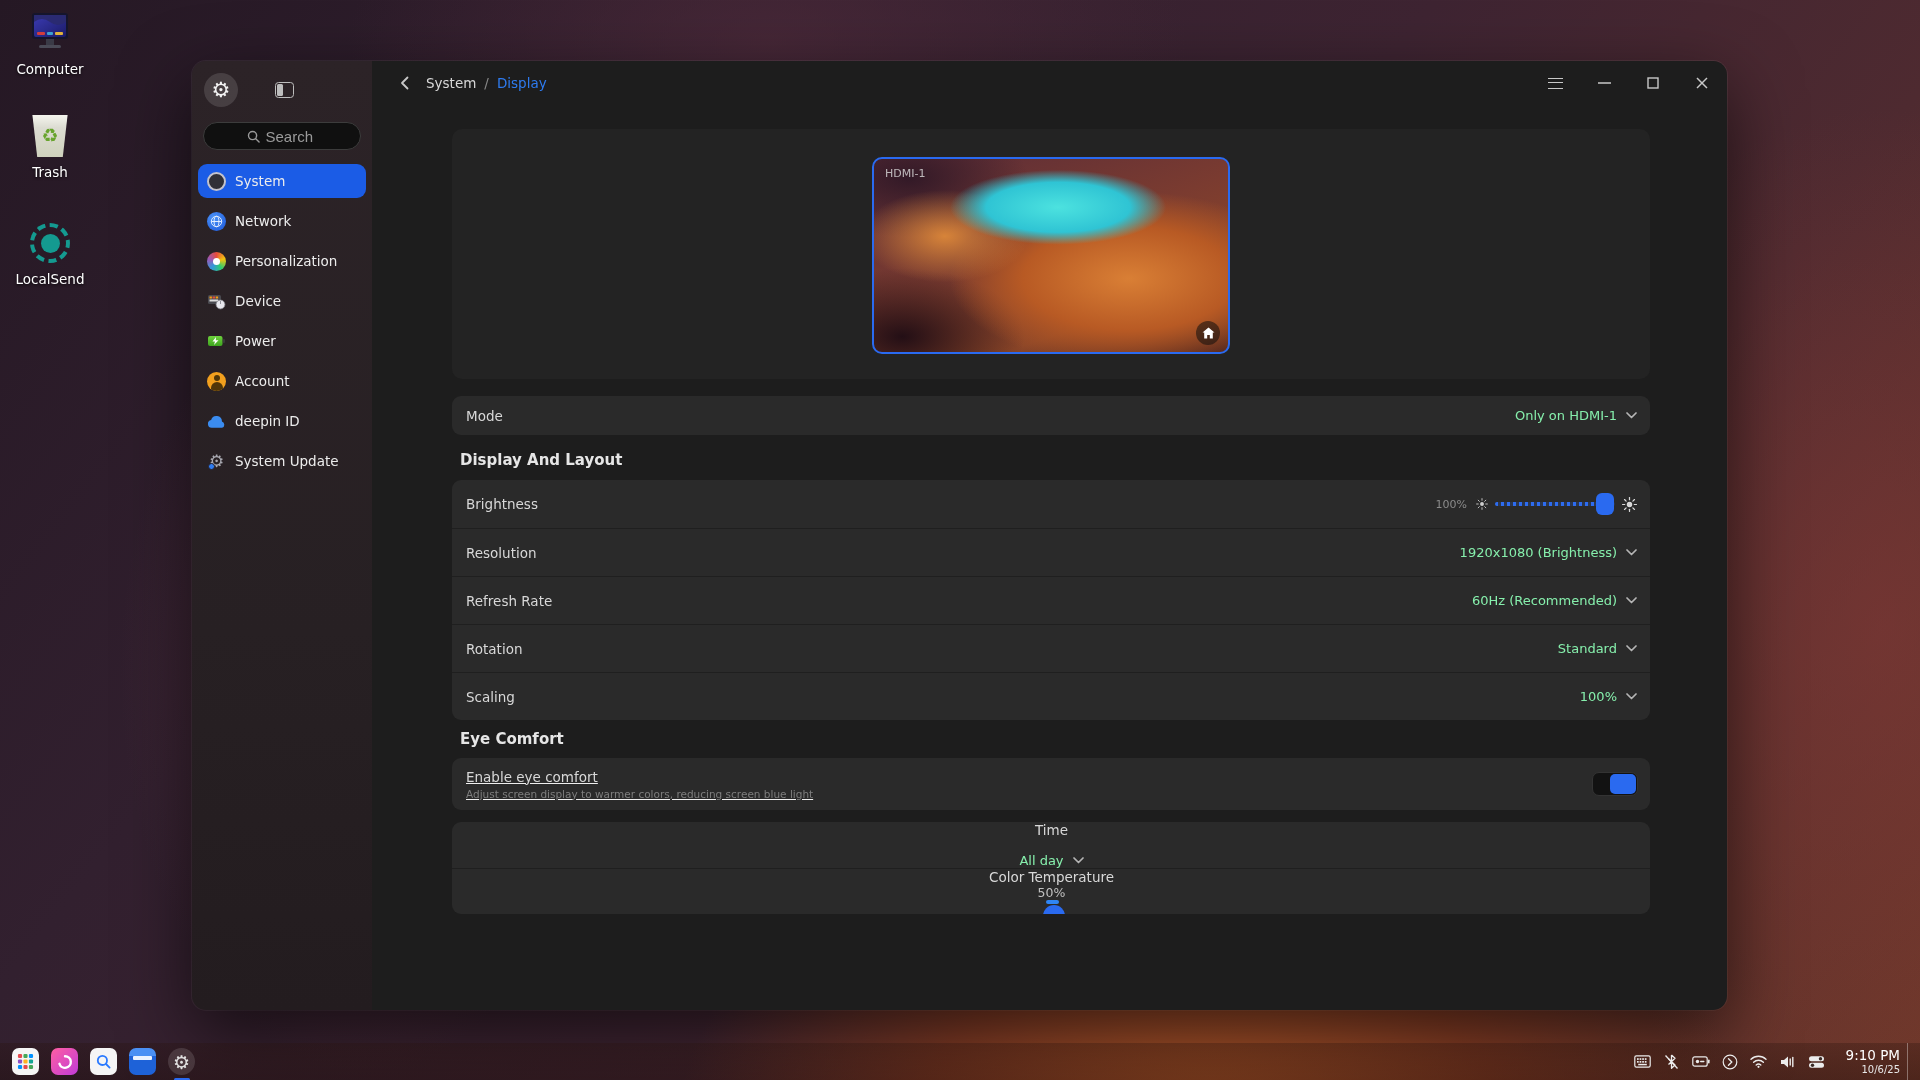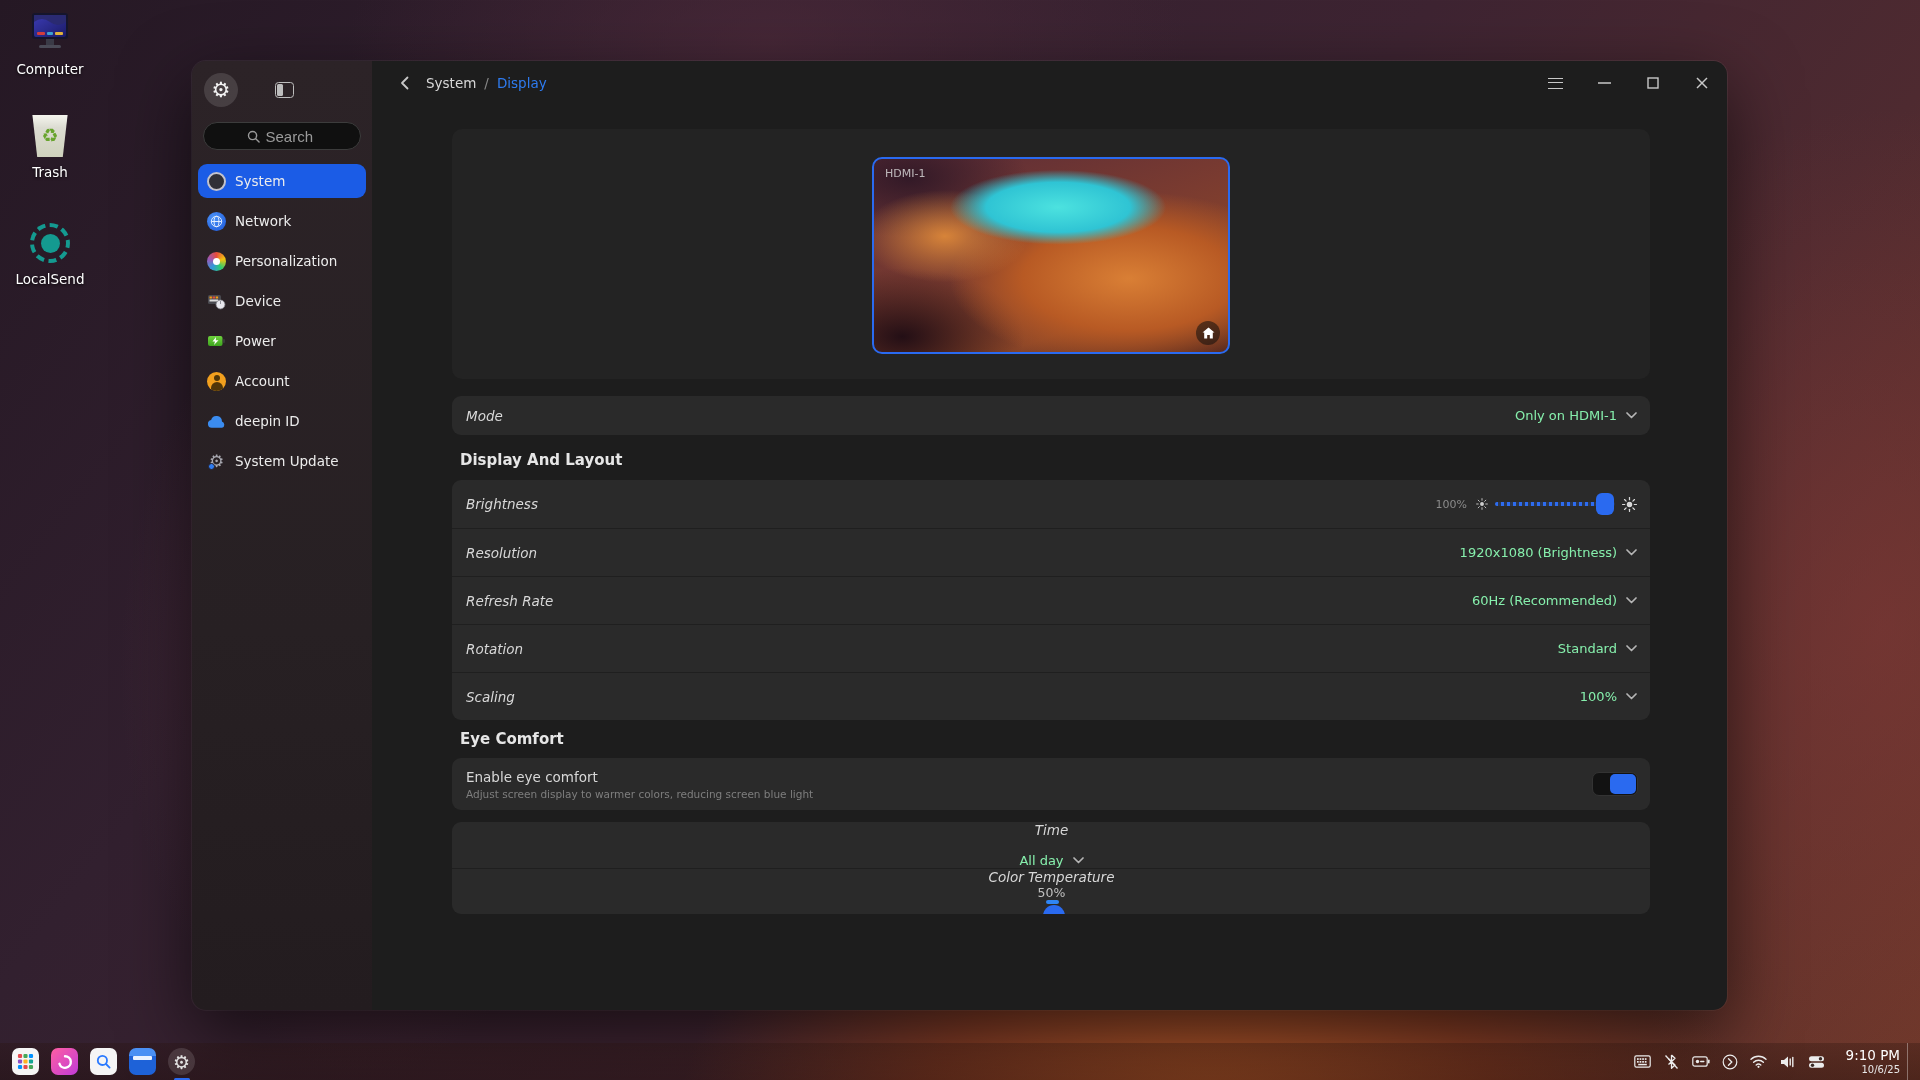--- a/index.html
+++ b/index.html
@@ -87,21 +87,21 @@
       radial-gradient(ellipse 120px 66px at 20% 40%, rgba(226,140,58,.9) 0%, rgba(226,140,58,0) 70%),
       radial-gradient(ellipse 230px 112px at 72% 62%, #d97f35 0%, #b85a24 46%, rgba(184,90,36,0) 78%),
       radial-gradient(ellipse 170px 84px at 10% 10%, rgba(48,24,38,.95) 0%, rgba(48,24,38,0) 70%),
       radial-gradient(ellipse 170px 95px at 8% 92%, rgba(30,12,20,.95) 0%, rgba(30,12,20,0) 72%),
       linear-gradient(160deg, #5a2c38 0%, #7a3b30 45%, #8c4628 75%, #55281e 100%); }
   .mon-label { position:absolute; left:11px; top:8px; font-size:11px; color:rgba(225,225,225,.78); }
   .mon-home { position:absolute; right:8px; bottom:7px; width:24px; height:24px; border-radius:50%;
     background:rgba(15,15,15,.55); display:flex; align-items:center; justify-content:center; }
 
   .row { background:#2a2a2a; display:flex; align-items:center; padding:0 13px 0 14px; }
-  .row .rlabel { font-size:13.5px; color:#d8d8d8;font-style:italic; }
+  .row .rlabel { font-size:13.5px; color:#d8d8d8; }
   .row .rspacer { flex:1; }
   .row.single { margin-top:17px; height:39px; border-radius:9px; }
   .group { border-radius:9px; overflow:hidden; }
   .group .row { height:48px; }
   .group .row + .row { border-top:1px solid #1f1f1f; }
   .g2 .row { height:46px;flex-direction:column; }
 
   .drop { display:flex; align-items:center; gap:9px; cursor:pointer; }
   .drop .val { font-size:13px; color:#86efac; }
 
@@ -115,21 +115,21 @@
   .slider .track { position:absolute; left:0; right:0; top:10px; height:4px; border-radius:2px;
     background:repeating-linear-gradient(90deg,#2d6cf0 0 3px, rgba(45,108,240,.18) 3px 6px); }
   .slider .handle { position:absolute; top:1px; width:18px; height:22px; border-radius:6px; background:#2a6af0; transform:translateX(-50%); }
   .slider.gray { width:117px; }
   .slider.gray .track { top:10.5px; height:3px; background:repeating-linear-gradient(90deg,#8a8a8a 0 2px, transparent 2px 5px); }
   .slider.gray .handle { top:1px; width:22px; height:22px; border-radius:50%; background:#2a6af0; }
   .sq { width:13px; height:13px; border-radius:3px; }
   .sq.blue { background:#2f86f6; }
   .sq.orange { background:#ef9410; }
 
-  .eye-row { margin-top:10px; height:52px; border-radius:9px; background:#2a2a2a; display:flex; align-items:center; padding:0 12px 0 14px; }
+  .eye-row { margin-top:10px; height:52px; border-radius:9px; background:#2a2a2a; display:flex; align-items:center; padding:0 12px 0 14px;text-decoration:underline; }
   .eye-text .t { font-size:13.5px; color:#d8d8d8; }
   .eye-text .d { font-size:10.5px; color:#7e7e7e; margin-top:3px; }
   .toggle { width:46px; height:24px; border-radius:7px; background:#121212; border:1px solid #333; position:relative; cursor:pointer; }
   .toggle .knob { position:absolute; top:1px; right:1px; width:26px; height:20px; border-radius:5px; background:#2a6af0; }
 
   
   .taskbar { position:absolute; left:0; right:0; bottom:0; height:37px;
     background:linear-gradient(180deg, rgba(40,18,12,.30), rgba(30,12,8,.42));
     display:flex; align-items:center; padding:0 8px 0 12px; }
   .tb-left { display:flex; align-items:center; gap:12px; }

